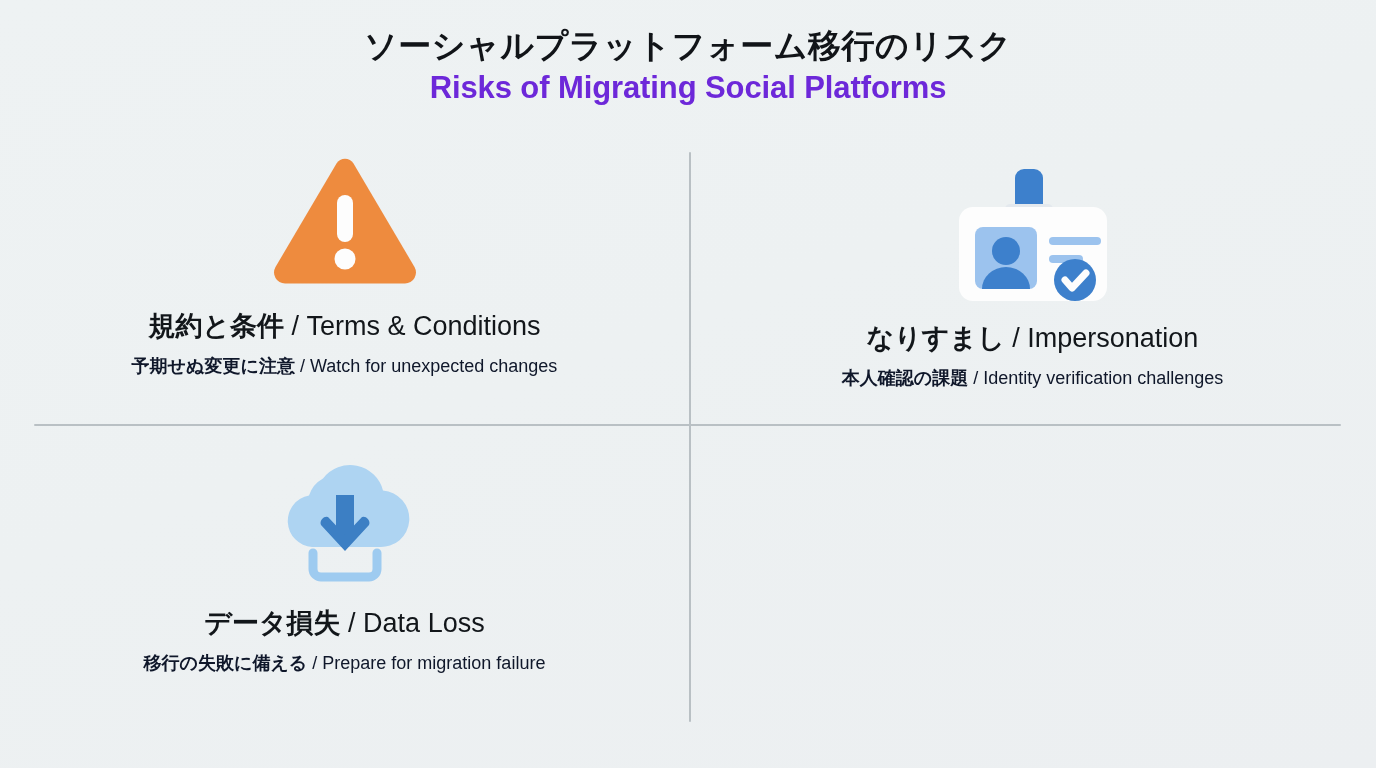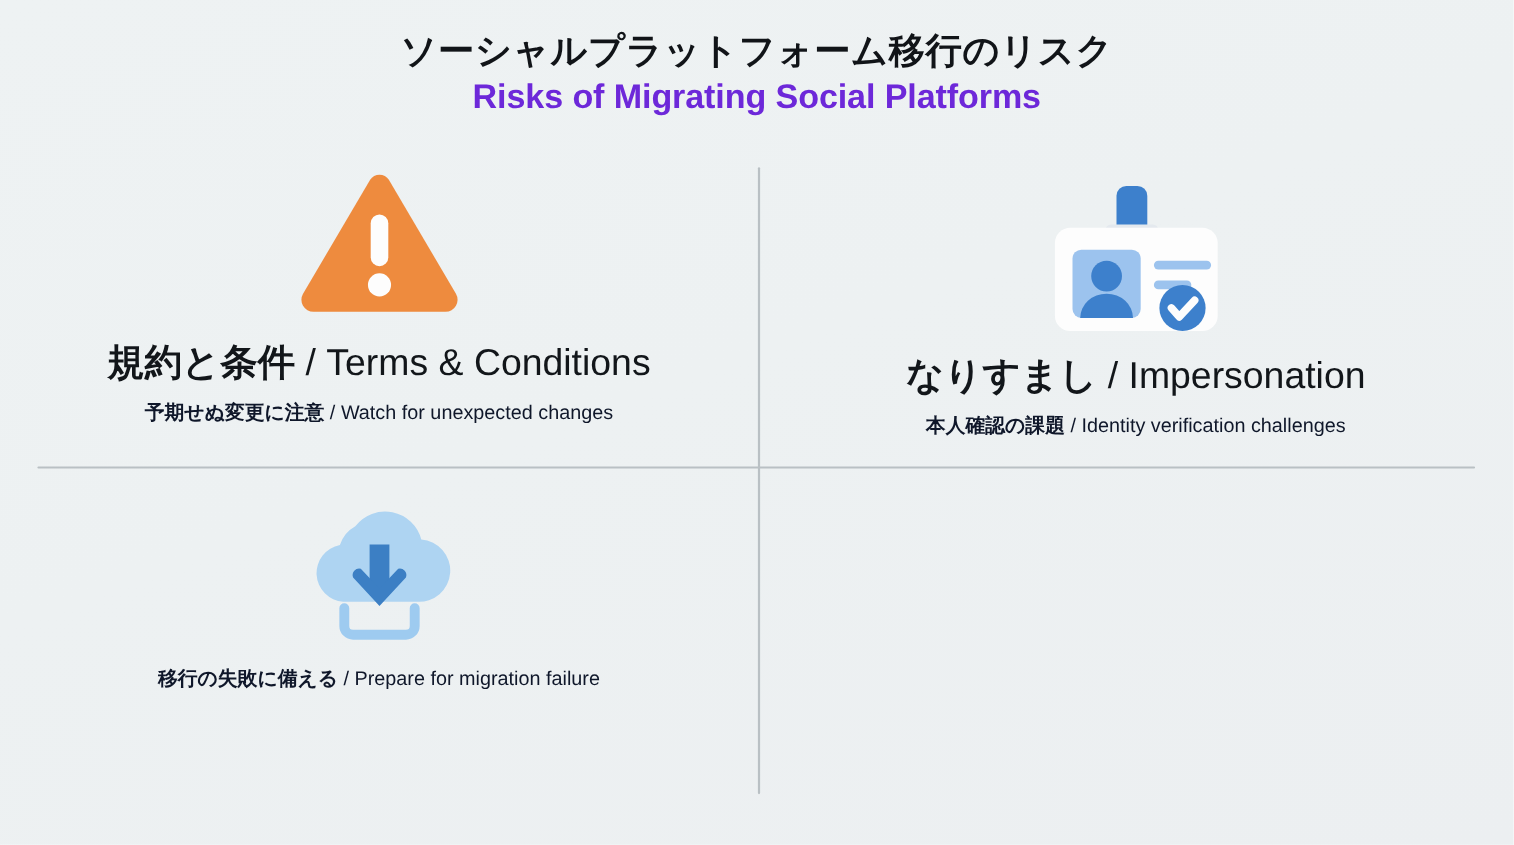--- a/index.html
+++ b/index.html
@@ -89,21 +89,21 @@
 
   .icon-wrap {
     height: 150px;
     display: flex;
     align-items: center;
     justify-content: center;
   }
   .icon-wrap.small { height: 146px; }
 
   .heading {
-    font-size: 34px;
+    font-size: 27px;
     font-weight: 700;
     line-height: 1.2;
     margin-top: 14px;
     text-align: right;
     color: #12161a;
     white-space: nowrap;
   }
   .subheading {
     font-size: 18px;
     font-weight: 700;
@@ -176,19 +176,22 @@
     <div class="cell row2">
       <div class="icon-wrap small">
         <svg width="152" height="134" viewBox="0 0 152 134" aria-hidden="true">
           <path d="M43 94 a26 26 0 0 1 -3 -51.5 a30 30 0 0 1 14 -17 a34 34 0 0 1 60 12 a28 28 0 0 1 -4 56.5 Z" fill="#aed4f2"></path>
           <path d="M76 42 v44 M76 92 l-22 -24 M76 92 l22 -24" fill="none" stroke="#3c7fc4" stroke-width="0"></path>
           <rect x="67" y="42" width="18" height="44" fill="#3c7fc4"></rect>
           <path d="M52 72 l24 26 l24 -26 a6 6 0 0 0 -7 -8 l-17 18 l-17 -18 a6 6 0 0 0 -7 8 Z" fill="#3c7fc4"></path>
           <path d="M44 100 v16 a8 8 0 0 0 8 8 h48 a8 8 0 0 0 8 -8 v-16" fill="none" stroke="#9ecbf0" stroke-width="9" stroke-linecap="round"></path>
         </svg>
       </div>
+      <div class="heading">
+        <span>データ損失</span><span class="sep"> / </span><span class="en">Data Loss</span>
+      </div>
       <div class="subheading">
         <span>移行の失敗に備える</span><span class="sep"> / </span><span class="en">Prepare for migration failure</span>
       </div>
     </div>
 
   </div>
 </div>
 
 </body></html>

